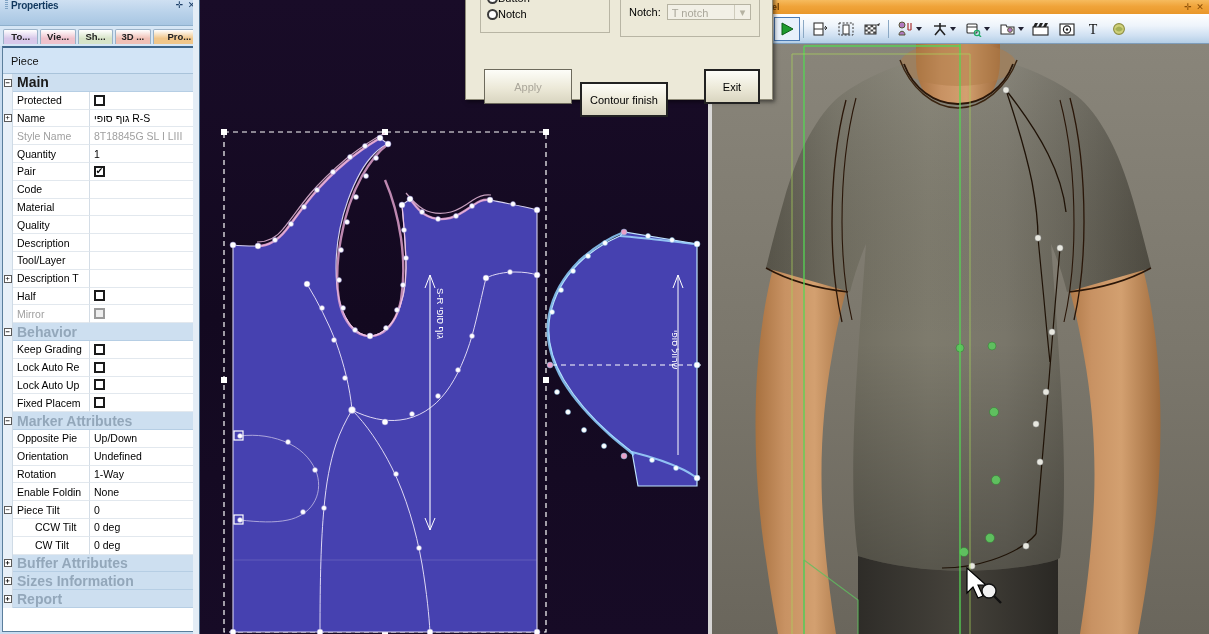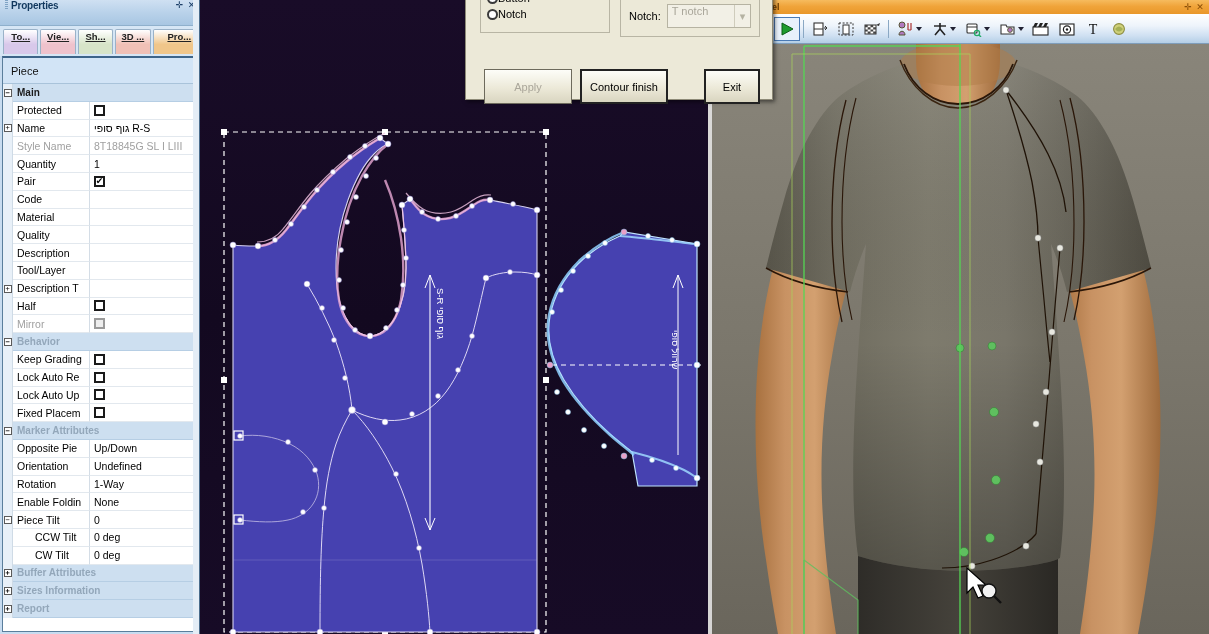--- a/index.html
+++ b/index.html
@@ -50,29 +50,28 @@
   }
 
   
   #props-tabs {
     display: flex; gap: 2px;
     padding: 3px 2px 2px 3px;
     background: #d6e6f5;
   }
   .ptab {
     flex: 1;
-    height: 25px; line-height: 14px;
+    height: 15px; line-height: 14px;
     font-size: 9.5px; font-weight: bold;
     color: #222; text-align: center;
     border: 1px solid #9ab2c8;
     border-bottom: none;
     border-radius: 2px 2px 0 0;
     overflow: hidden; white-space: nowrap;
     cursor: pointer;
-    text-decoration: underline;
   }
 
   #props-body {
     flex: 1;
     margin: 0 2px 2px 2px;
     background: #ffffff;
     border: 1px solid #5a7e9c;
     border-top: 2px solid #3d6489;
     display: flex; flex-direction: column;
     overflow: hidden;
@@ -136,21 +135,21 @@
     background: #cddff0;
     font-weight: bold;
   }
   .row.group .lbl, .row.group .val {
     background: #cddff0;
     border-right: none;
     border-bottom: 1px solid #b6cee4;
     color: #1a1a1a;
   }
   .row.group.dim .lbl { color: #93a7ba; }
-  .row.group .lbl { width: auto; flex: 1; font-size: 10px; }
+  .row.group .lbl { width: auto; flex: 1; font-size: 14px; }
   .chk {
     width: 11px; height: 11px;
     border: 2px solid #1a1a1a;
     background: #fff;
     display: inline-flex; align-items: center; justify-content: center;
     font-size: 9px; line-height: 9px;
     font-family: "DejaVu Sans", sans-serif;
     color: #000;
     cursor: pointer;
   }
@@ -251,24 +250,24 @@
     height: 35px;
     border: 1px solid #6d6a5c;
     background: linear-gradient(to bottom,#fdfdf8 0%,#ece9d8 55%,#d9d5c0 100%);
     font-size: 11px; color: #000;
     display: flex; align-items: center; justify-content: center;
     cursor: pointer;
   }
   .dlg-btn.defaulted { border: 2px solid #222; }
   .dlg-btn.disabled { color: #aaa69a; cursor: default; }
   .combo {
-    height: 24px;
+    height: 16px;
     border: 1px solid #b6b3a2;
     background: #f2f0e6;
-    display: flex; align-items: flex-start;
+    display: flex; align-items: flex-end;
     font-size: 11px; color: #a9a69a;
     padding-left: 4px;
   }
   .combo .arrowbox {
     margin-left: auto; width: 16px; height: 100%;
     border-left: 1px solid #cfccbc;
     display: flex; align-items: center; justify-content: center;
     color: #b5b2a2;
   }
   
@@ -730,21 +729,21 @@
         <div class="combo" style="flex:1;">
           <span>T notch</span>
           <span class="arrowbox">▾</span>
         </div>
       </div>
     </div>
 
     <div class="dlg-btn disabled" style="left:0; top:0; position:absolute; left:18px; top:128px; width:88px;">
       <span>Apply</span>
     </div>
-    <div class="dlg-btn defaulted" style="position:absolute; left:114px; top:128px; width:88px;">
+    <div class="dlg-btn defaulted" style="position:absolute; left:114px; top:141px; width:88px;">
       <span>Contour finish</span>
     </div>
     <div class="dlg-btn defaulted" style="position:absolute; left:238px; top:128px; width:56px;">
       <span>Exit</span>
     </div>
   </div>
 
   <div id="props-panel">
     <div id="props-title">
       <span class="grip"></span>

